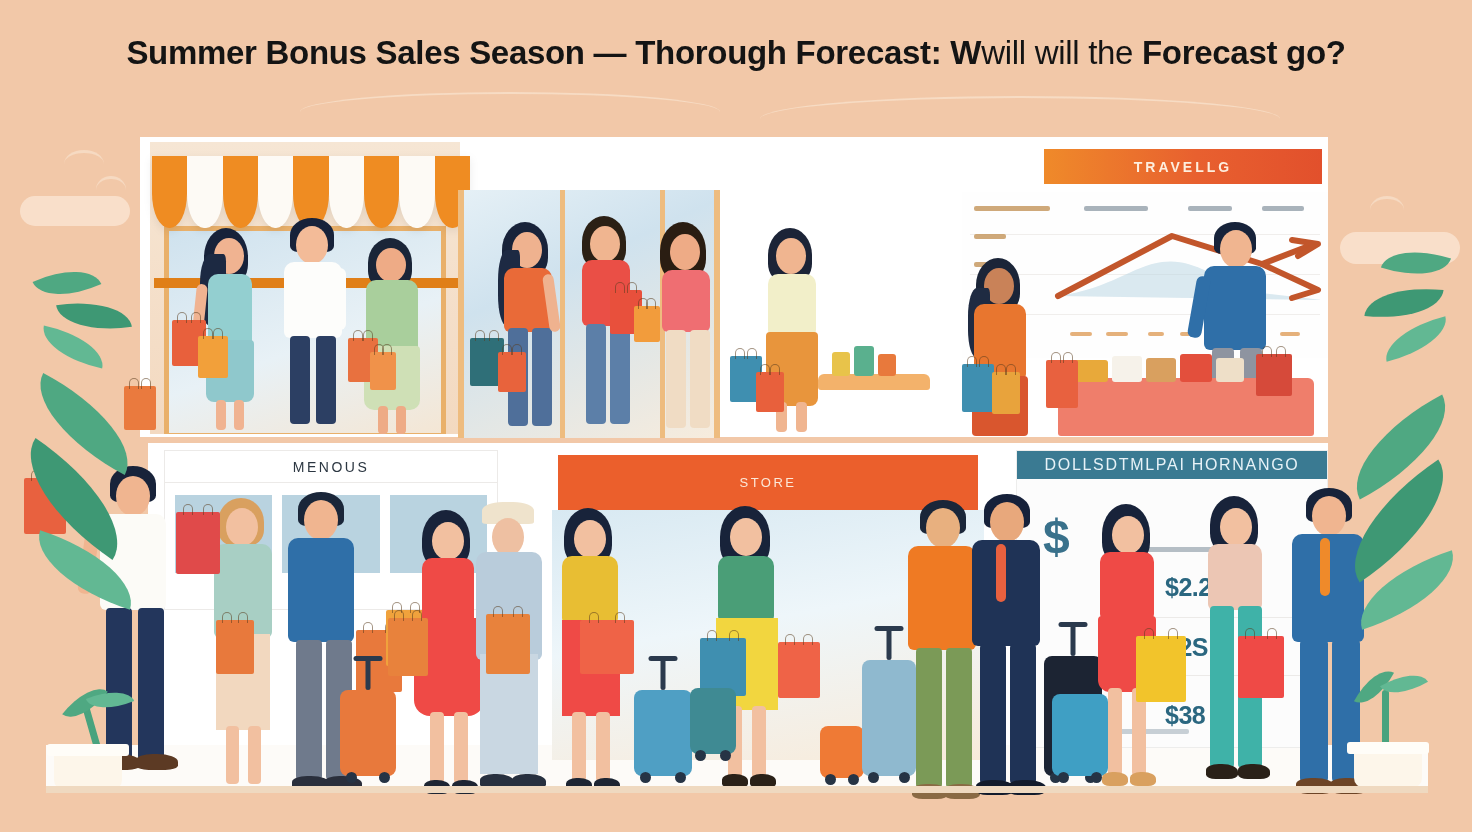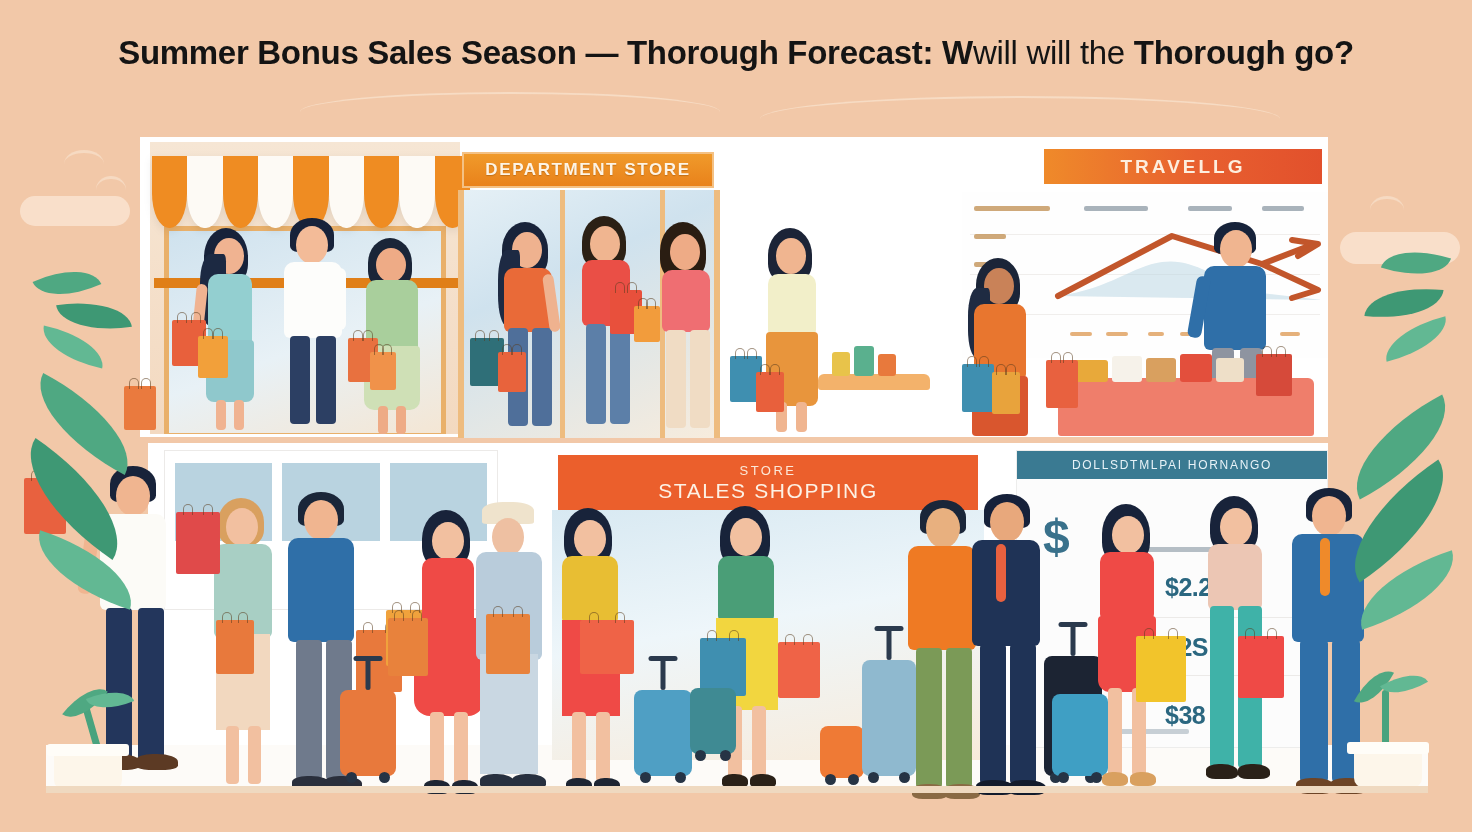--- a/index.html
+++ b/index.html
@@ -153,21 +153,21 @@
   .caption-glyph { height: 4px; width: 92px; border-radius: 2px; background: #9aa6af; margin-top: 6px; opacity:.8; }
 
   
   #travel-banner {
     position: absolute;
     left: 1044px; top: 149px; width: 278px; height: 35px;
     background: linear-gradient(90deg,#ef8a2a 0%,#e8602f 55%,#e2502c 100%);
     display: flex; align-items: center; justify-content: center;
   }
   #travel-banner span {
-    color: #fdeede; font-size: 19px; font-weight: 600; letter-spacing: 3px;
+    color: #fdeede; font-size: 14px; font-weight: 600; letter-spacing: 3px;
   }
 
   
   #line-chart {
     position: absolute;
     left: 962px; top: 192px; width: 366px; height: 166px;
     background: #fefefe;
     overflow: hidden;
   }
   .chart-grid-line {
@@ -221,21 +221,21 @@
   #money-card {
     position: absolute;
     left: 1016px; top: 450px; width: 312px; height: 298px;
     background: #fcfcfc; border: 1px solid #ededec;
   }
   #money-head {
     height: 28px; background: #3a7a92;
     display: flex; align-items: center; justify-content: center;
   }
   #money-head span {
-    color: #e7f2f7; font-size: 12px; letter-spacing: 1.7px;
+    color: #e7f2f7; font-size: 16px; letter-spacing: 1.7px;
   }
   #dollar-sign {
     position: absolute; left: 26px; top: 58px;
     font-size: 48px; font-weight: 700; color: #2f6a86; opacity: .95;
   }
   .money-val {
     position: absolute;
     font-size: 25px; font-weight: 700; color: #2b6780; letter-spacing: -.5px;
   }
   .money-rule {
@@ -297,21 +297,21 @@
   .market-table { position: absolute; background: #ef7e6b; border-radius: 6px 6px 3px 3px; }
   .goods { position: absolute; border-radius: 3px; }
   .floorline { position: absolute; background: #efd9c0; }
 </style>
 </head>
 <body>
 
 <div id="stage">
 
   <div id="title">
-    <span class="b">Summer Bonus Sales Season — Thorough Forecast: W</span><span class="r">will will the </span><span class="b">Thorough go?</span>
+    <span class="b">Summer Bonus Sales Season — Thorough Forecast: W</span><span class="r">will will the </span><span class="b">Forecast go?</span>
   </div>
 
   <div class="bgbird" style="left:64px;  top:150px;"></div>
   <div class="bgbird" style="left:96px;  top:176px; width:30px;"></div>
   <div class="bgbird" style="left:1370px;top:196px; width:34px;"></div>
   <div class="bgswoosh" style="left:300px; top:92px; width:420px; height:40px;"></div>
   <div class="bgswoosh" style="left:760px; top:96px; width:520px; height:46px;"></div>
   <div class="cloud" style="left:20px;  top:196px; width:110px; height:30px;"></div>
   <div class="cloud" style="left:1340px;top:232px; width:120px; height:32px;"></div>
 
@@ -366,23 +366,20 @@
     <div class="leg" style="left:18px;top:168px;width:10px;height:28px; background:#eeab86;"></div>
     <div class="leg" style="left:36px;top:168px;width:10px;height:28px; background:#eeab86;"></div>
   </div>
   <div class="bag" style="left:348px; top:338px; width:30px; height:44px; background:#e8713f;"></div>
   <div class="bag" style="left:370px; top:352px; width:26px; height:38px; background:#f0924a;"></div>
   <div class="bag" style="left:124px; top:386px; width:32px; height:44px; background:#ea7a3e;"></div>
 
   <div id="dept-glass"></div>
   <div class="mullion" style="left:560px;"></div>
   <div class="mullion" style="left:660px;"></div>
-  <div id="dept-store">
-    <span>DEPARTMENT STORE</span>
-  </div>
 
   <div class="person" style="left:494px; top:222px; width:74px; height:212px;">
     <div class="hair" style="left:8px; top:0;  width:46px;height:56px; background:#18233a; border-radius:50% 50% 36% 36%;"></div>
     <div class="head" style="left:18px;top:10px;width:30px;height:36px; background:#efb28f;"></div>
     <div class="hair" style="left:4px; top:28px;width:22px;height:76px; background:#1d2a43; border-radius:40% 10% 50% 40%;"></div>
     <div class="torso" style="left:10px;top:46px;width:48px;height:64px; background:#e96a38;"></div>
     <div class="leg" style="left:14px;top:106px;width:20px;height:98px; background:#4f6f9a;"></div>
     <div class="leg" style="left:38px;top:106px;width:20px;height:98px; background:#4f6f9a;"></div>
     <div class="arm" style="left:52px;top:52px; width:11px;height:58px; background:#efb28f; transform:rotate(-8deg);"></div>
   </div>
@@ -476,31 +473,33 @@
   <div class="goods" style="left:1112px; top:356px; width:30px; height:26px; background:#f6f2ea;"></div>
   <div class="goods" style="left:1146px; top:358px; width:30px; height:24px; background:#d9a05f;"></div>
   <div class="goods" style="left:1180px; top:354px; width:32px; height:28px; background:#e34f3c;"></div>
   <div class="goods" style="left:1216px; top:358px; width:28px; height:24px; background:#eedfc8;"></div>
   <div class="bag" style="left:1256px; top:354px; width:36px; height:42px; background:#d64a3a;"></div>
   <div class="bag" style="left:1046px; top:360px; width:32px; height:48px; background:#e8613f;"></div>
   <div class="bag" style="left:962px;  top:364px; width:32px; height:48px; background:#3f8fb0;"></div>
   <div class="bag" style="left:992px;  top:372px; width:28px; height:42px; background:#e8a33c;"></div>
 
   <div id="menous-card">
+    <div id="menous-head">
+      <span>MENOUS</span>
+    </div>
     <div id="menous-body">
       <div class="tile"></div>
       <div class="tile"></div>
       <div class="tile"></div>
     </div>
   </div>
 
   <div id="salon-glass"></div>
   <div id="salon-banner">
     <span class="l1">STORE</span>
-    <span class="l2">STALES SHOPPING</span>
   </div>
 
   <div id="money-card">
     <div id="money-head">
       <span>DOLLSDTMLPAI HORNANGO</span>
     </div>
     <div id="dollar-sign">$</div>
     <div class="money-glyph" style="left:130px; top:96px; width:96px;"></div>
     <div class="money-val" style="left:148px; top:122px;">$2.2</div>
     <div class="money-rule" style="left:110px; top:166px; width:176px;"></div>

